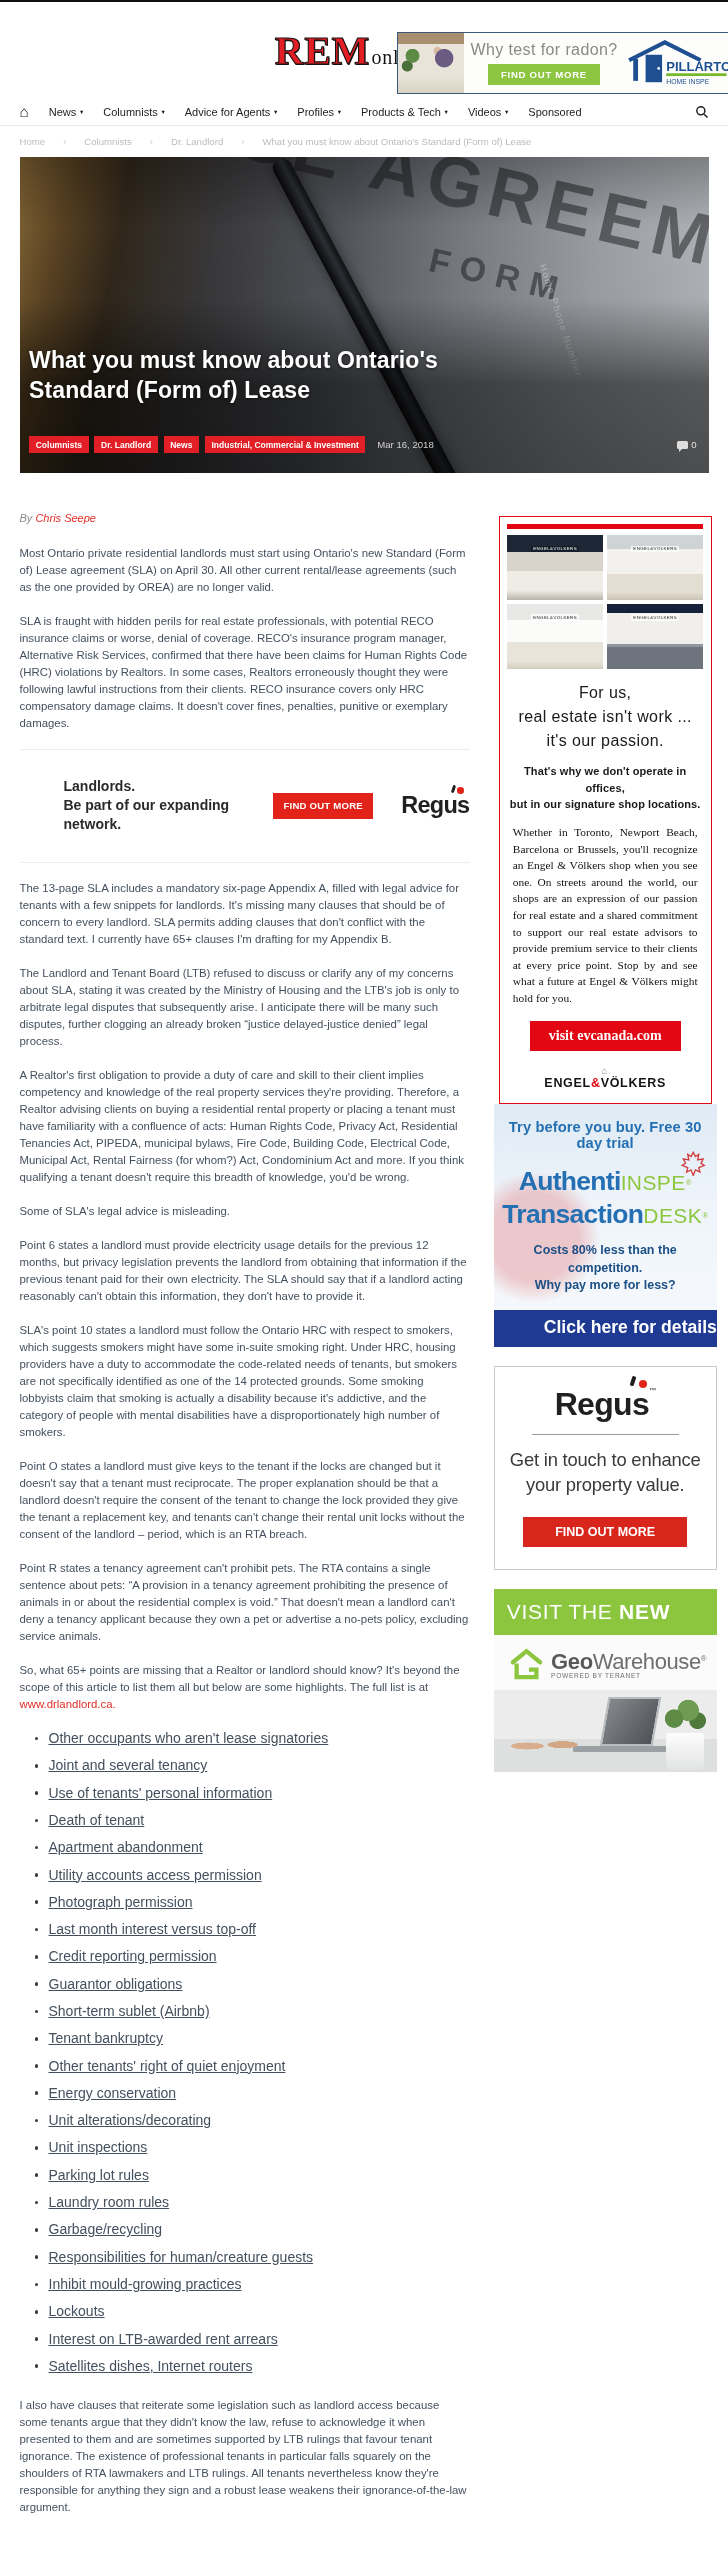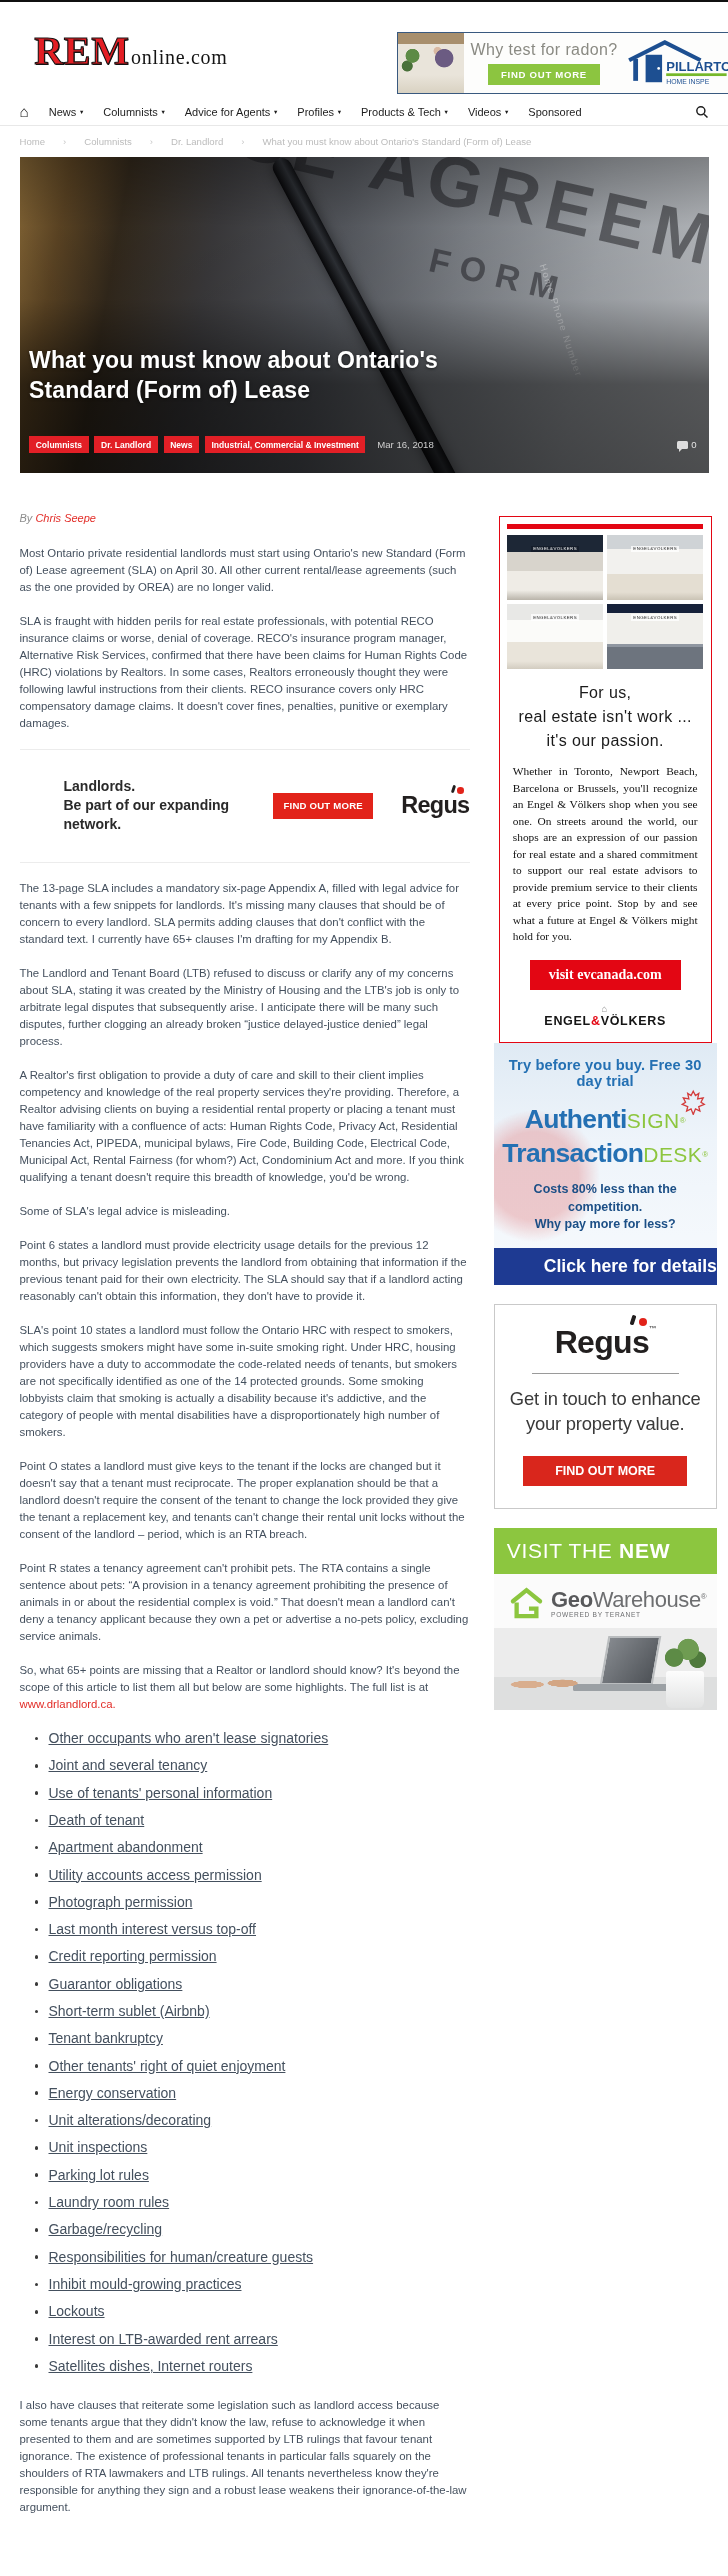--- a/index.html
+++ b/index.html
@@ -5,21 +5,21 @@
   * { box-sizing: border-box; margin: 0; padding: 0; }
   html,body { background:#fff; }
   body { width:728px; font-family:"Liberation Sans", sans-serif; color:#44505e; overflow-x:hidden; }
   .wrap { width:689px; margin:0 auto; }
 
   
   .topbar { height:2.2px; background:#101010; }
 
   
   .site-header { height:96px; position:relative; }
-  .header-inner { height:100%; display:flex; align-items:center; justify-content:flex-start; position:relative; }
+  .header-inner { height:100%; display:flex; align-items:center; justify-content:center; position:relative; }
   .logo { display:flex; align-items:baseline; cursor:pointer; padding-left:14.7px; }
   .logo-rem { font-family:"Liberation Serif", serif; font-weight:bold; font-size:40px; color:#e31e24; letter-spacing:0.7px; -webkit-text-stroke:1.1px #141414; text-shadow:0.7px 0.7px 0 #141414; }
   .logo-domain { font-family:"Liberation Serif", serif; font-size:20px; color:#141414; margin-left:1.5px; letter-spacing:0.7px; }
 
   .header-ad { position:absolute; right:-20px; top:30px; width:332px; height:62px; border:0.7px solid #39597f; background:#fdfdfc; display:flex; align-items:center; overflow:hidden; cursor:pointer; }
   .had-photo { width:66px; height:100%; flex:0 0 66px;
     background:
       radial-gradient(circle at 22% 38%, #5d8b46 0 6.6px, rgba(0,0,0,0) 7.3px),
       radial-gradient(circle at 14% 55%, #49703a 0 5.1px, rgba(0,0,0,0) 5.9px),
       radial-gradient(circle at 70% 42%, #6b5b82 0 8.8px, rgba(0,0,0,0) 9.6px),
@@ -326,37 +326,41 @@
             </div>
           <div class="ev-shot ev-shot4">
               <span>ENGEL&amp;VÖLKERS</span>
             </div>
         </div>
         <div class="ev-headline">
           <div>For us,</div>
           <div>real estate isn't work ...</div>
           <div>it's our passion.</div>
         </div>
+        <div class="ev-subhead">
+          <div>That's why we don't operate in offices,</div>
+          <div>but in our signature shop locations.</div>
+        </div>
         <div class="ev-body">Whether in Toronto, Newport Beach, Barcelona or Brussels, you'll recognize an Engel &amp; Völkers shop when you see one. On streets around the world, our shops are an expression of our passion for real estate and a shared commitment to support our real estate advisors to provide premium service to their clients at every price point. Stop by and see what a future at Engel &amp; Völkers might hold for you.</div>
         <button class="ev-cta">visit evcanada.com</button>
         <div class="ev-logo">
           <div class="ev-logo-house">⌂</div>
           <span class="ev-logo-text"><span>ENGEL</span><span class="ev-amp">&amp;</span><span>VÖLKERS</span></span>
         </div>
       </div>
 
       <div class="sb-ad as-ad">
         <div class="as-trial">Try before you buy. Free 30 day trial</div>
         <div class="as-leaf">
           <svg viewBox="0 0 24 24" width="26.5" height="26.5">
               <path d="M12 2 l2 4 3-2-1 5 5-1-2 4 3 2-5 2 1 4-4-2-2 5-2-5-4 2 1-4-5-2 3-2-2-4 5 1-1-5 3 2z" fill="none" stroke="#d23b3b" stroke-width="1.2"></path>
             </svg>
         </div>
         <div class="as-brand">
-          <span class="as-blue">Authenti</span><span class="as-green">SIGN</span><span class="as-reg">®</span>
+          <span class="as-blue">Authenti</span><span class="as-green">INSPE</span><span class="as-reg">®</span>
         </div>
         <div class="as-brand">
           <span class="as-blue">Transaction</span><span class="as-green">DESK</span><span class="as-reg">®</span>
         </div>
         <div class="as-tag">
           <div>Costs 80% less than the competition.</div>
           <div>Why pay more for less?</div>
         </div>
         <button class="as-cta">Click here for details</button>
       </div>

